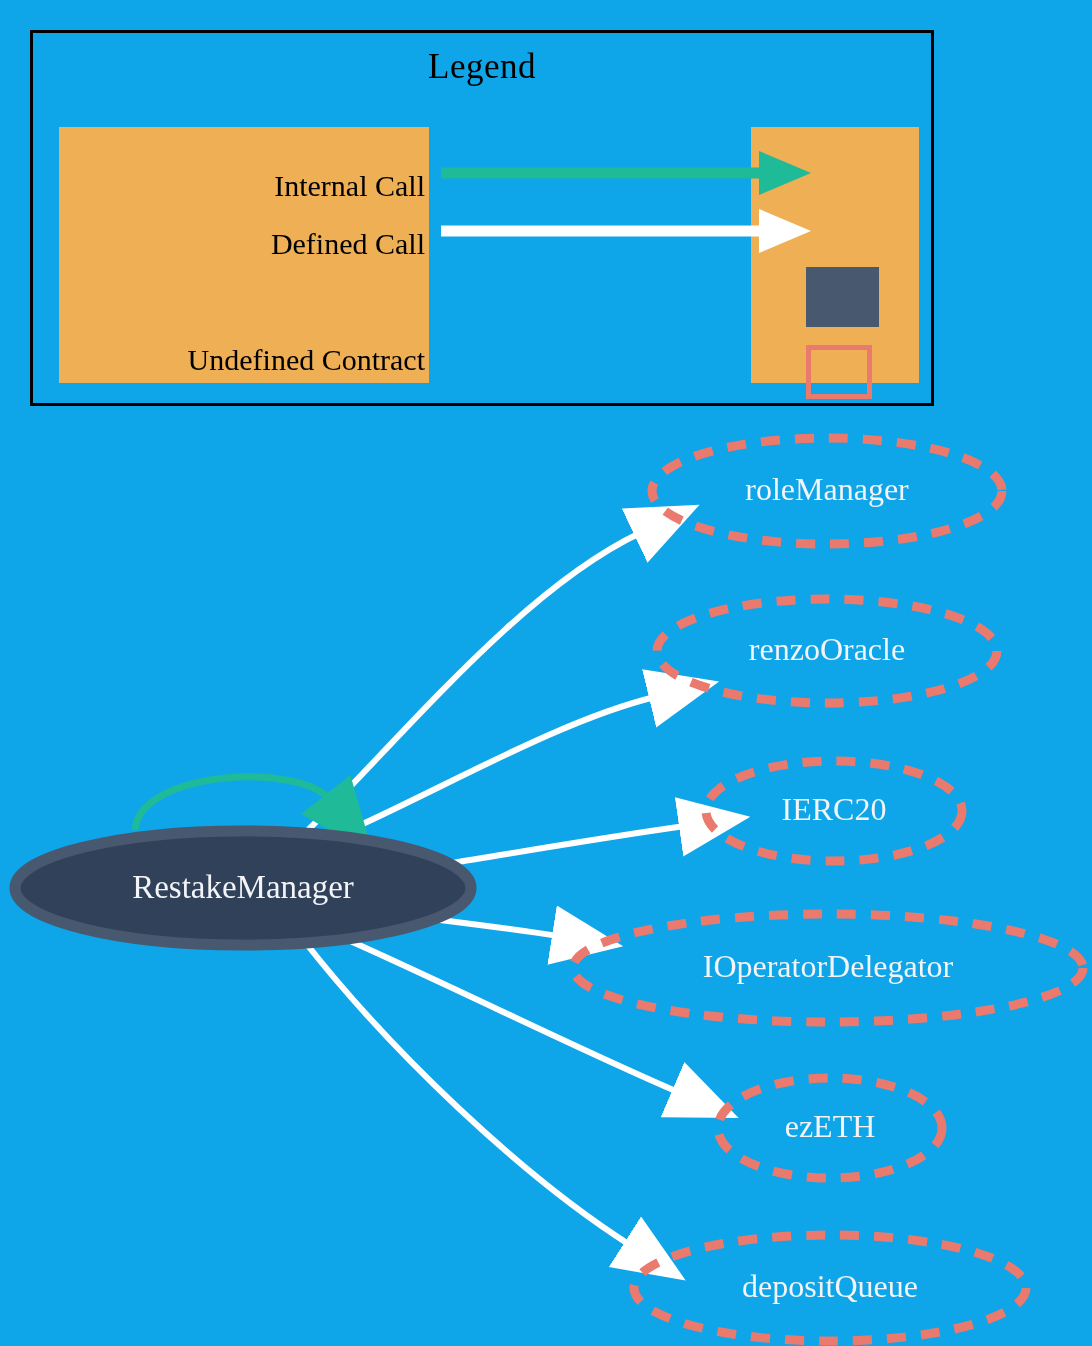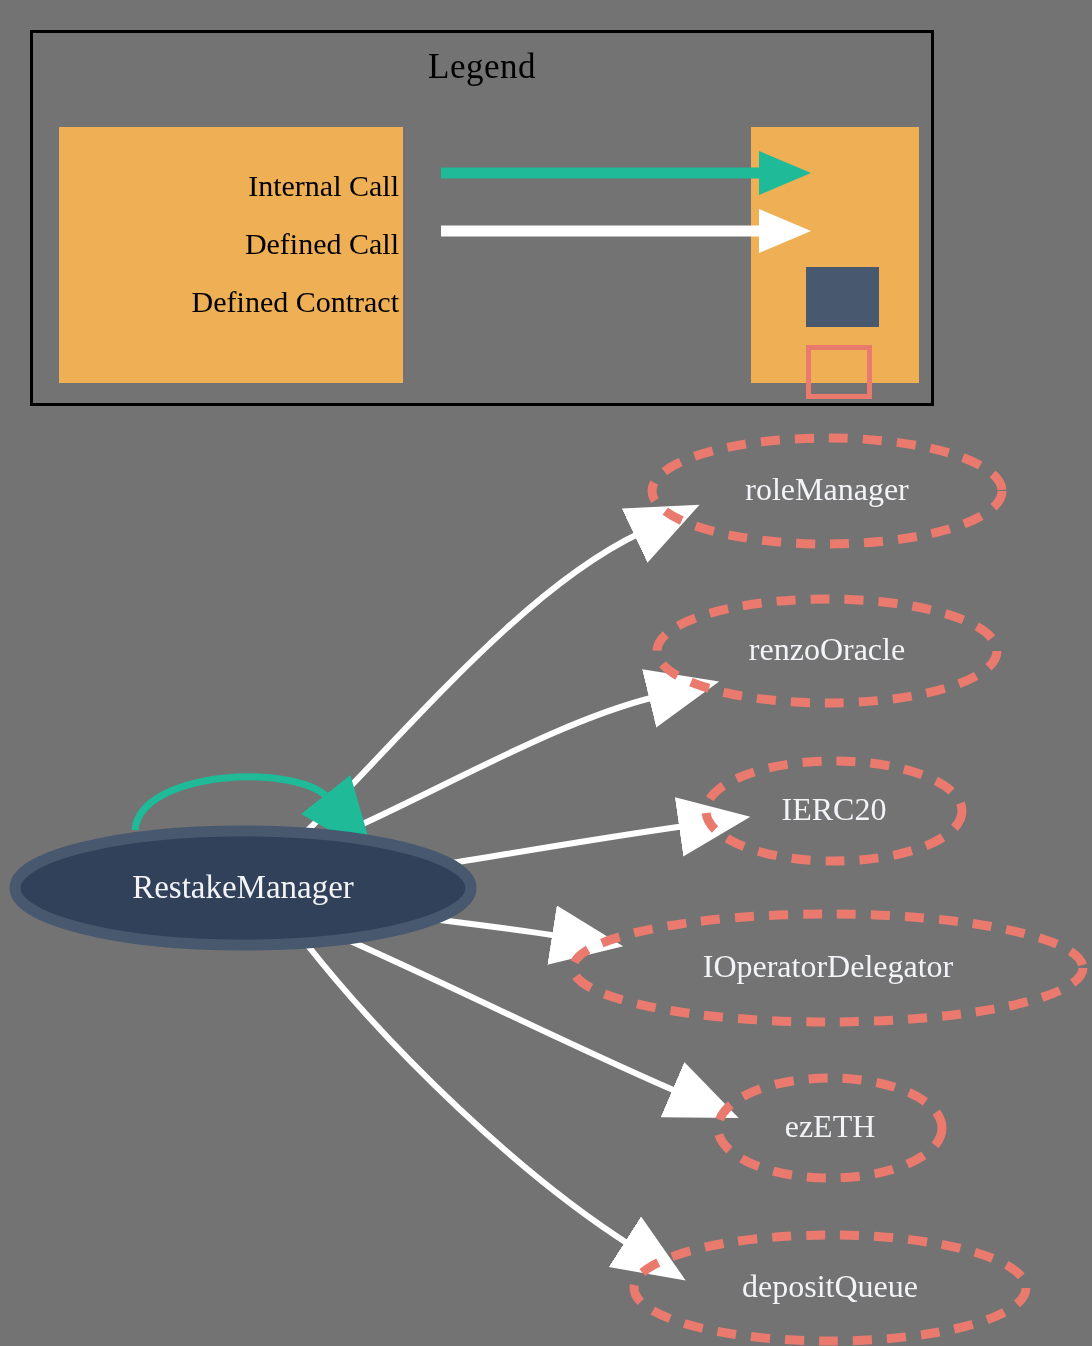--- a/index.html
+++ b/index.html
@@ -5,21 +5,21 @@
 <style>
   html, body {
     margin: 0;
     padding: 0;
     background: #32415a;
   }
   #stage {
     position: relative;
     width: 1092px;
     height: 1346px;
-    background: #737373;
+    background: #0ea5e9;
     overflow: hidden;
     font-family: "Liberation Serif", "DejaVu Serif", serif;
   }
 
   
   #legend-box {
     position: absolute;
     left: 30px;
     top: 30px;
     width: 904px;
@@ -38,21 +38,21 @@
     color: #000000;
     letter-spacing: 0.5px;
   }
   .legend-panel {
     position: absolute;
     background: #eeaf55;
   }
   #legend-left-panel {
     left: 26px;
     top: 94px;
-    width: 344px;
+    width: 370px;
     height: 256px;
   }
   #legend-right-panel {
     left: 718px;
     top: 94px;
     width: 168px;
     height: 256px;
   }
   .legend-label {
     position: absolute;
@@ -139,21 +139,21 @@
 
 <div id="stage">
 
   <div id="legend-box">
 
     <div id="legend-title">Legend</div>
 
     <div class="legend-panel" id="legend-left-panel">
       <div class="legend-label" id="legend-label-internal">Internal Call</div>
       <div class="legend-label" id="legend-label-external">Defined Call</div>
-      <div class="legend-label" id="legend-label-defined">Defined Contract</div>
+      <div class="legend-label" id="legend-label-undefined">Undefined Contract</div>
     </div>
 
     <div class="legend-panel" id="legend-right-panel">
       <div class="swatch-defined"></div>
       <div class="swatch-undefined"></div>
     </div>
 
     <svg id="legend-svg" viewBox="0 0 904 376">
 
       <g>

